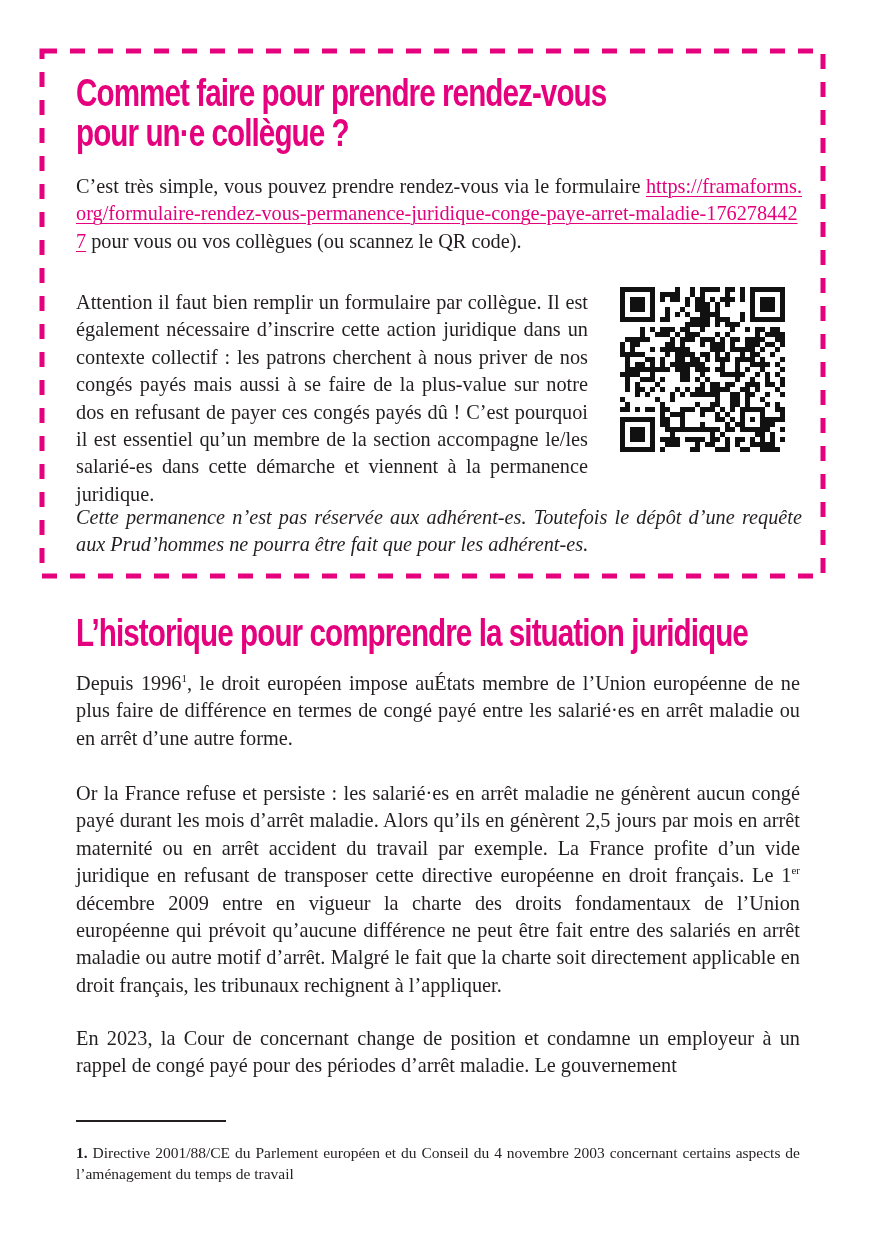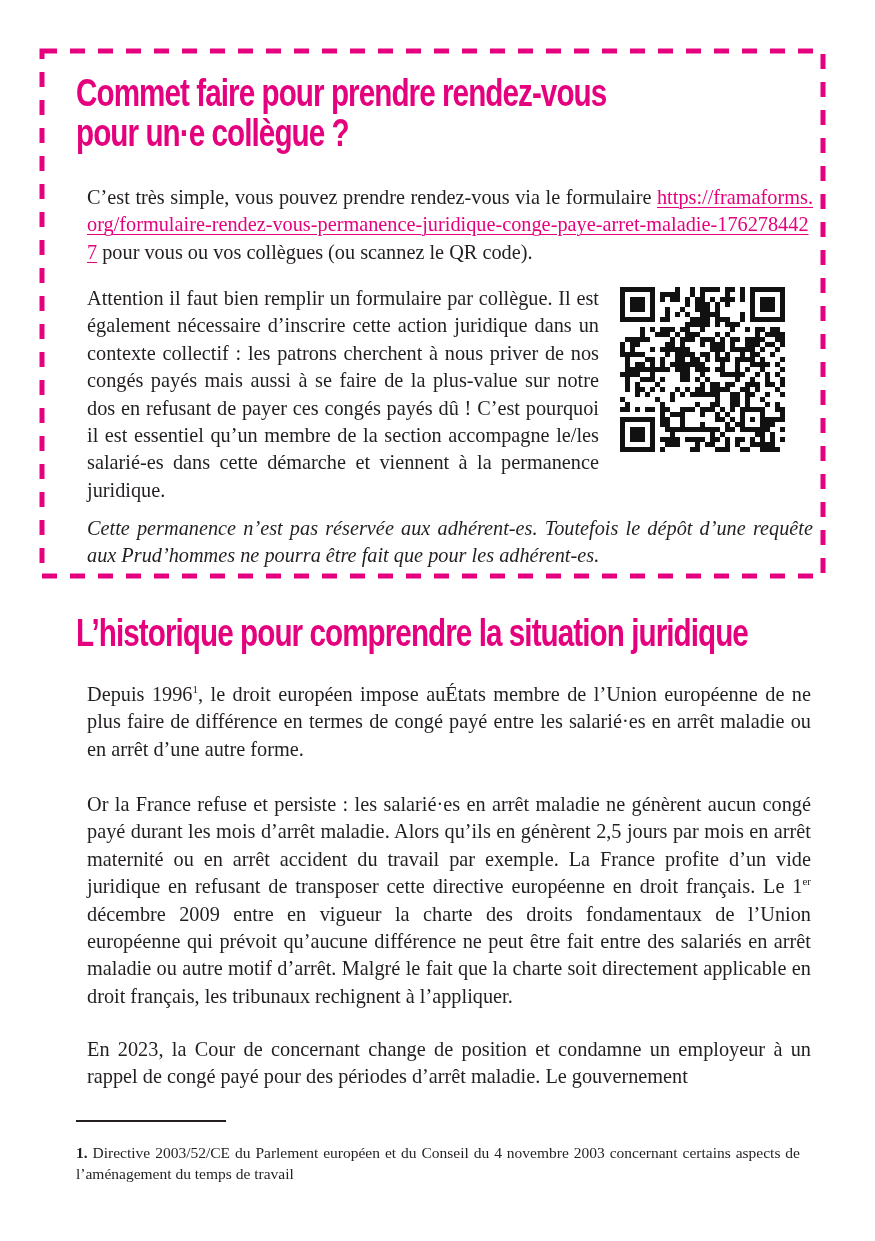--- a/index.html
+++ b/index.html
@@ -10,24 +10,24 @@
     box-sizing: border-box;
   }
   .box svg.border { position: absolute; left: 0; top: 0; width: 100%; height: 100%; overflow: visible; }
   .h2 {
     font-family: "Liberation Sans", "DejaVu Sans", sans-serif; font-weight: bold;
     color: #e5007e; letter-spacing: -1.2px; transform: scaleX(0.78); transform-origin: left top;
     margin: 0; white-space: nowrap;
   }
   .h2.box-title { position: absolute; left: 36px; top: 24px; font-size: 38px; line-height: 40px; }
   .h2.section-title { position: absolute; left: 76px; top: 612px; font-size: 38px; line-height: 42px; }
-  .p { font-size: 20.3px; line-height: 27.4px; margin: 11px; }
+  .p { font-size: 20.3px; line-height: 27.4px; margin: 0; }
   .intro { position: absolute; left: 36px; top: 124px; width: 726px; text-align: justify; }
   .link { color: #e5007e; text-decoration: underline; text-decoration-thickness: 1px; text-underline-offset: 3px; }
-  .justify-block { position: absolute; left: 36px; top: 225px; width: 512px; text-align: justify; }
+  .justify-block { position: absolute; left: 36px; top: 240px; width: 512px; text-align: justify; }
   .note { position: absolute; left: 36px; top: 455px; width: 726px; text-align: justify; font-style: italic; }
   .qr { position: absolute; left: 580px; top: 238px; width: 165px; height: 165px; }
   .body-p { position: absolute; left: 76px; width: 724px; text-align: justify; }
   sup { font-size: 11px; line-height: 0; vertical-align: 8px; }
   .fn-rule { position: absolute; left: 76px; top: 1120px; width: 150px; height: 2px; background: #231f20; }
   .footnote { position: absolute; left: 76px; top: 1126px; width: 724px; font-size: 15.5px; line-height: 21px; text-align: justify; }
   .footnote b { font-weight: bold; }
 </style>
 </head>
 <body>
@@ -509,13 +509,13 @@
 
 <h2 class="h2 section-title">L’historique pour comprendre la situation juridique</h2>
 
 <p class="p body-p" style="top:670px;"><span>Depuis 1996</span><sup>1</sup><span>, le droit européen impose auÉtats membre de l’Union européenne de ne plus faire de différence en termes de congé payé entre les salarié·es en arrêt maladie ou en arrêt d’une autre forme.</span></p>
 
 <p class="p body-p" style="top:780px;"><span>Or la France refuse et persiste : les salarié·es en arrêt maladie ne génèrent aucun congé payé durant les mois d’arrêt maladie. Alors qu’ils en génèrent 2,5 jours par mois en arrêt maternité ou en arrêt accident du travail par exemple. La France profite d’un vide juridique en refusant de transposer cette directive européenne en droit français. Le 1</span><sup>er</sup><span> décembre 2009 entre en vigueur la charte des droits fondamentaux de l’Union européenne qui prévoit qu’aucune différence ne peut être fait entre des salariés en arrêt maladie ou autre motif d’arrêt. Malgré le fait que la charte soit directement applicable en droit français, les tribunaux rechignent à l’appliquer.</span></p>
 
 <p class="p body-p" style="top:1025px;">En 2023, la Cour de concernant change de position et condamne un employeur à un rappel de congé payé pour des périodes d’arrêt maladie. Le gouvernement</p>
 
 <div class="fn-rule"></div>
-<p class="footnote"><b>1.</b><span> Directive 2003/52/CE du Parlement européen et du Conseil du 4 novembre 2003 concernant certains aspects de l’aménagement du temps de travail</span></p>
+<p class="footnote"><b>1.</b><span> Directive 2001/88/CE du Parlement européen et du Conseil du 4 novembre 2003 concernant certains aspects de l’aménagement du temps de travail</span></p>
 
 </body></html>

